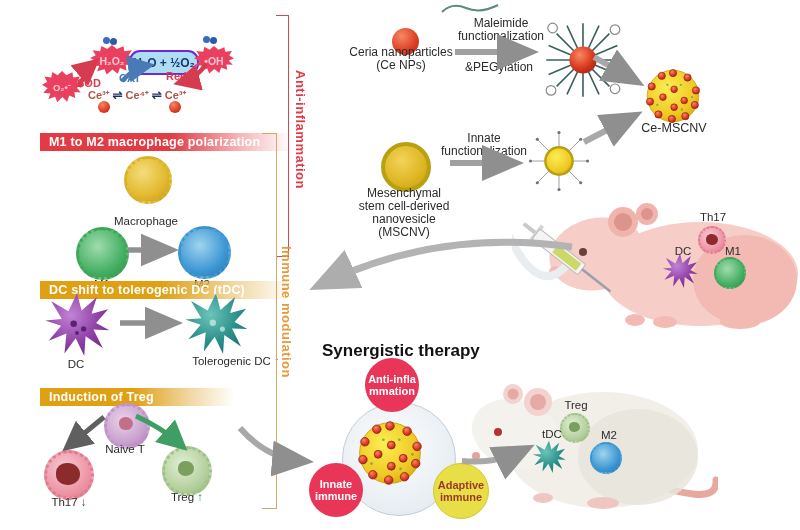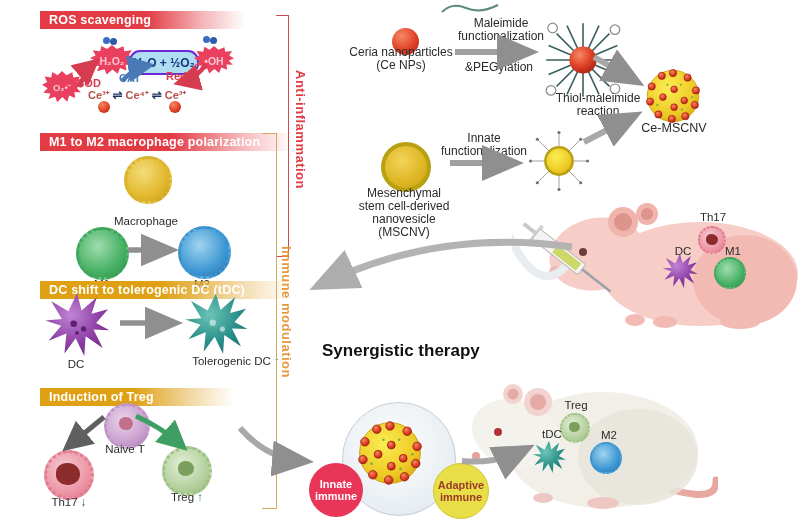--- a/index.html
+++ b/index.html
@@ -77,23 +77,20 @@
         <circle cx="52" cy="70" r="6" fill="url(#g-red)" stroke="#8f1208" stroke-width="1"></circle>
         <circle cx="64" cy="30" r="2" fill="#7fae3f"></circle>
           <circle cx="40" cy="30" r="2" fill="#7fae3f"></circle>
         <circle cx="22" cy="66" r="2" fill="#7fae3f"></circle>
           <circle cx="66" cy="74" r="2" fill="#7fae3f"></circle>
         <circle cx="84" cy="52" r="2" fill="#7fae3f"></circle>
       </g>
     </defs>
   </svg>
 
-  <div class="hdr hdr-red" style="left:40px;top:11px;width:196px;">
-    <span>ROS scavenging</span>
-  </div>
 
   <div class="burst" style="left:42px;top:71px;width:40px;height:33px;font-size:9.5px;">
     <span>O₂•⁻</span>
   </div>
   <div class="burst" style="left:90px;top:45px;width:44px;height:31px;font-size:10.5px;">
     <span>H₂O₂</span>
   </div>
   <div class="waterbox" style="left:129px;top:50px;width:66px;height:21px;">
     <span>H₂O + ½O₂</span>
   </div>
@@ -209,24 +206,20 @@
         <line x1="50" y1="50" x2="93" y2="68"></line>
     </g>
     <circle cx="50" cy="50" r="17" fill="url(#g-red)"></circle>
     <g fill="none" stroke="#8a8a8a" stroke-width="1.5">
       <circle cx="12" cy="10" r="6"></circle>
         <circle cx="90" cy="12" r="6"></circle>
         <circle cx="10" cy="88" r="6"></circle>
         <circle cx="90" cy="86" r="6"></circle>
     </g>
   </svg>
-  <div class="lbl" style="left:548px;top:92px;width:100px;font-size:12px;">
-    <span>Thiol-maleimide</span><br>
-    <span>reaction</span>
-  </div>
 
   <svg class="abs" style="left:645px;top:68px;" width="56" height="56" viewBox="0 0 100 100">
     <use href="#cemscnv-ball"></use>
   </svg>
   <div class="lbl" style="left:628px;top:122px;width:92px;font-size:12.5px;">Ce-MSCNV</div>
 
   <div class="cell" style="left:381px;top:142px;width:42px;height:42px;border:4px solid #b7a012;background:radial-gradient(circle at 40% 35%,#f3d45a,#dcb31e 65%,#bb950e);"></div>
   <div class="lbl" style="left:337px;top:187px;width:134px;font-size:12px;">
     <span>Mesenchymal</span><br>
     <span>stem cell-derived</span><br>
@@ -300,20 +293,24 @@
     </g>
   </svg>
 
   <div class="abs" style="left:322px;top:341px;font-size:17px;font-weight:bold;color:#111;">Synergistic therapy</div>
 
   <div class="abs" style="left:342px;top:402px;width:112px;height:112px;border-radius:50%;border:1px solid #c5ced6;background:radial-gradient(circle at 45% 40%,#ffffff,#e7edf2 70%,#d8e2ea);"></div>
   <svg class="abs" style="left:357px;top:420px;" width="66" height="66" viewBox="0 0 100 100">
     <use href="#cemscnv-ball"></use>
   </svg>
 
+  <div class="circle-badge" style="left:365px;top:358px;width:54px;height:54px;background:#e83558;color:#fff;">
+    <span>Anti-infla</span>
+    <span>mmation</span>
+  </div>
   <div class="circle-badge" style="left:309px;top:463px;width:54px;height:54px;background:#e83558;color:#fff;">
     <span>Innate</span>
     <span>immune</span>
   </div>
   <div class="circle-badge" style="left:433px;top:463px;width:54px;height:54px;background:#e7de48;color:#9c3a28;border:1px solid #d2c92f;">
     <span>Adaptive</span>
     <span>immune</span>
   </div>
 
   <svg class="abs" style="left:468px;top:372px;" width="250" height="140" viewBox="0 0 250 140">

